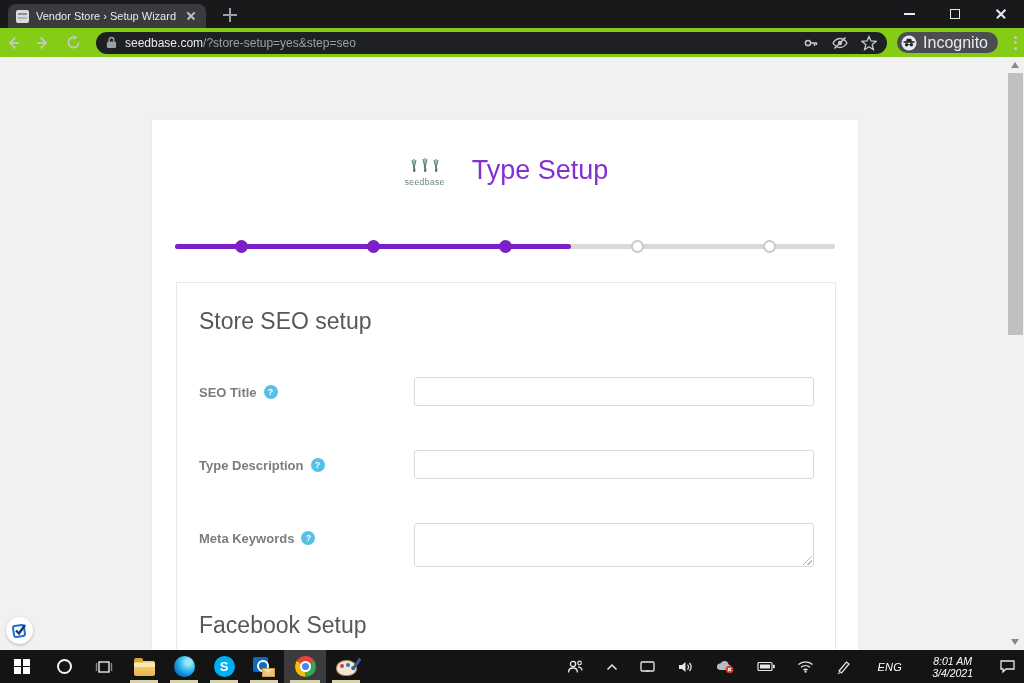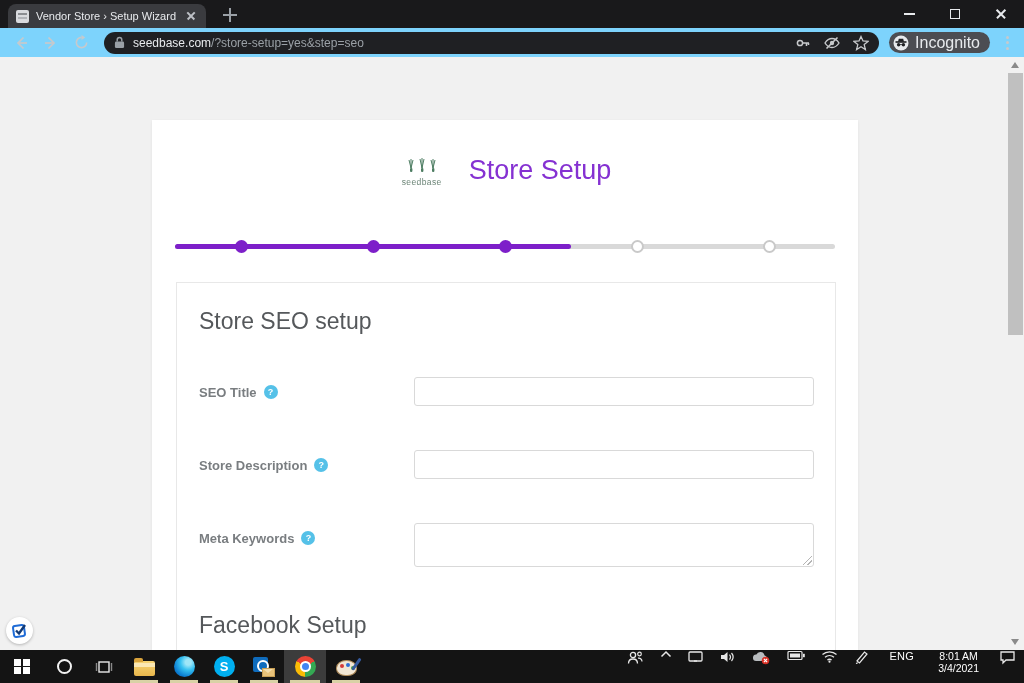--- a/index.html
+++ b/index.html
@@ -22,22 +22,22 @@
   .new-tab::before { content:""; position:absolute; left:1px; top:7px; width:14px; height:2px; background:#9aa0a6;}
   .new-tab::after  { content:""; position:absolute; left:7px; top:1px; width:2px; height:14px; background:#9aa0a6;}
   .win-controls { position:absolute; right:0; top:0; height:28px; display:flex; }
   .win-btn { width:46px; height:28px; display:flex; align-items:center; justify-content:center; }
   .glyph-min { width:11px; height:1.5px; background:#e8eaed; }
   .glyph-max { width:10px; height:10px; border:1.5px solid #e8eaed; }
   .glyph-close { position:relative; width:12px; height:12px; }
   .glyph-close::before,.glyph-close::after{ content:""; position:absolute; left:0; top:5px; width:12px; height:1.5px; background:#e8eaed;}
   .glyph-close::before{ transform:rotate(45deg);} .glyph-close::after{ transform:rotate(-45deg);}
 
-  .toolbar { position:absolute; top:28px; left:0; right:0; height:29px; background:#7dd3fc;
-             display:flex; align-items:center; padding:0 8px; gap:4px; }
+  .toolbar { position:absolute; top:28px; left:0; right:0; height:29px; background:#84cc16;
+             display:flex; align-items:center; padding:0 0; gap:4px; }
   .nav-btn { width:26px; height:26px; display:flex; align-items:center; justify-content:center; flex:none; }
   .omnibox { flex:1; height:22px; background:#1f2023; border-radius:11px; display:flex; align-items:center;
              padding:0 10px; gap:8px; margin:0 6px; min-width:0; }
   .url { font-size:12px; white-space:nowrap; overflow:hidden; flex:1; }
   .url .domain { color:#e8eaed; } .url .path { color:#9aa0a6; }
   .omni-icons { display:flex; align-items:center; gap:12px; flex:none; }
   .incognito-badge { height:21px; background:#4c4d52; border-radius:11px; display:flex; align-items:center;
              gap:6px; padding:0 10px 0 4px; flex:none; }
   .incognito-badge span { color:#e8eaed; font-size:16px; }
   .menu-dots { width:18px; height:22px; display:flex; flex-direction:column; align-items:center;
@@ -134,21 +134,21 @@
   .chrome-ball::after { content:""; position:absolute; left:7px; top:7px; width:7px; height:7px;
              background:#4285f4; border-radius:50%; }
   .palette { position:relative; width:21px; height:16px; background:#f2e7d5; border:1px solid #b08c5a;
              border-radius:50% 50% 45% 45%; margin-top:2px; }
   .palette i { position:absolute; width:4px; height:4px; border-radius:50%; }
   .palette .c1{ left:3px; top:3px; background:#d63a3a; } .palette .c2{ left:9px; top:2px; background:#2f6fd6; }
   .palette .c3{ left:14px; top:5px; background:#43a047; }
   .palette::after { content:""; position:absolute; right:-2px; top:-4px; width:2.5px; height:14px;
              background:#355a9e; transform:rotate(35deg); border-radius:2px; }
 
-  .tray { margin-left:auto; display:flex; align-items:flex-start; gap:16px; padding-right:8px; }
+  .tray { margin-left:auto; display:flex; align-items:center; gap:22px; padding-right:8px;font-style:italic; }
   .tray-ic { display:flex; align-items:center; justify-content:center; }
   .tray-lang { color:#fff; font-size:11px; letter-spacing:.3px; padding:0 4px; }
   .tray-clock { color:#fff; font-size:10.5px; text-align:center; line-height:12px; padding:0 4px; }
 
   svg { display:block; }
 </style>
 </head>
 <body>
 
 <div class="tabstrip">
@@ -244,21 +244,21 @@
             <path d="M28 14 L26 6 M28 14 L28 5 M28 14 L30 6"></path>
           </g>
           <g fill="#4d7d62">
             <rect x="5" y="14" width="2.4" height="4" rx="1"></rect>
             <rect x="16" y="14" width="2.4" height="4" rx="1"></rect>
             <rect x="27" y="14" width="2.4" height="4" rx="1"></rect>
           </g>
         </svg>
         <span class="brand-text">seedbase</span>
       </div>
-      <h1 class="page-title">Store Setup</h1>
+      <h1 class="page-title">Type Setup</h1>
     </div>
 
     <div class="stepper">
       <div class="track">
         <div class="track-fill"></div>
         <span class="dot done p1"></span>
         <span class="dot done p2"></span>
         <span class="dot done p3"></span>
         <span class="dot upcoming p4"></span>
         <span class="dot upcoming p5"></span>
@@ -271,21 +271,21 @@
       <div class="form-row r1">
         <div class="field-label">
           <span>SEO Title</span>
           <span class="help">?</span>
         </div>
         <input class="text-input" type="text" value="" style="">
       </div>
 
       <div class="form-row r2">
         <div class="field-label">
-          <span>Store Description</span>
+          <span>Type Description</span>
           <span class="help">?</span>
         </div>
         <input class="text-input" type="text" value="" style="">
       </div>
 
       <div class="form-row r3">
         <div class="field-label">
           <span>Meta Keywords</span>
           <span class="help">?</span>
         </div>

